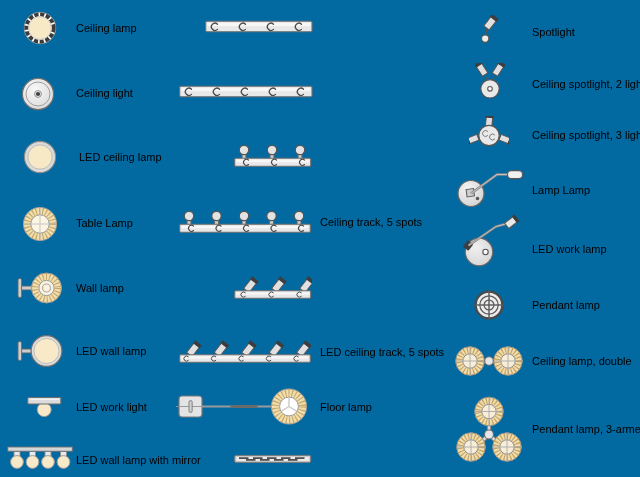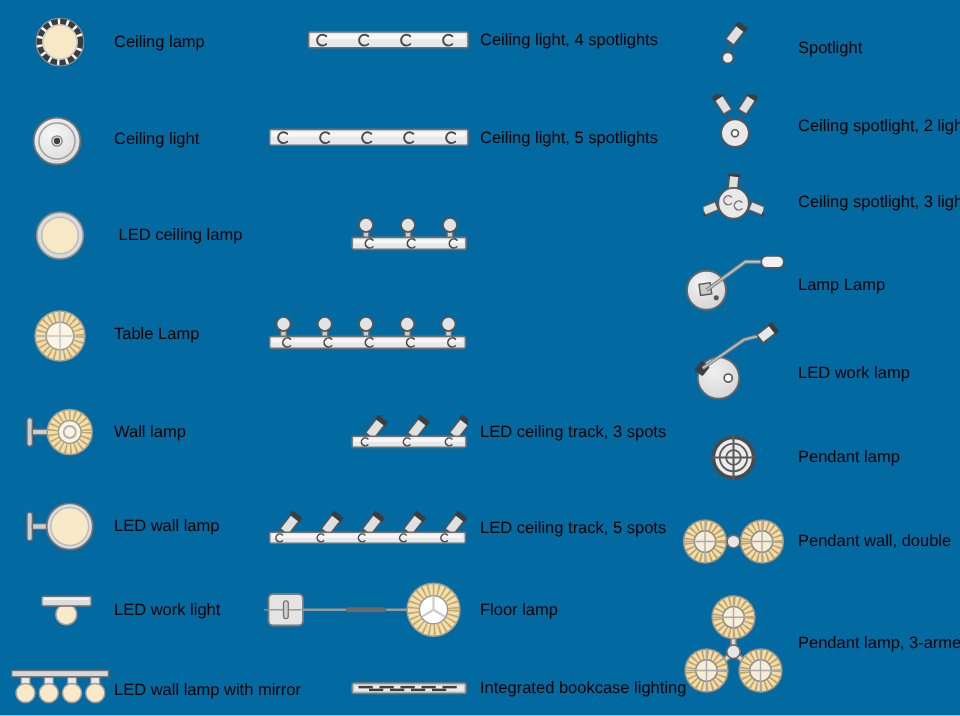--- a/index.html
+++ b/index.html
@@ -135,38 +135,36 @@
         <rect x="0.7" y="1.2" width="106.3" height="10.6" rx="1.2" fill="#e8e8e8" stroke="#6f6f6f" stroke-width="1.1"></rect>
         <rect x="2.4" y="2.9" width="103" height="3.2" fill="#f7f7f7"></rect>
         <g fill="none" stroke="#4a4a4a" stroke-width="1.3" stroke-linecap="round">
           <path transform="translate(10,6.8)" d="M2.5 -2.6A3.6 3.6 0 1 0 2.5 2.6"></path>
           <path transform="translate(38,6.8)" d="M2.5 -2.6A3.6 3.6 0 1 0 2.5 2.6"></path>
           <path transform="translate(66,6.8)" d="M2.5 -2.6A3.6 3.6 0 1 0 2.5 2.6"></path>
           <path transform="translate(94,6.8)" d="M2.5 -2.6A3.6 3.6 0 1 0 2.5 2.6"></path>
         </g>
       </svg>
     </span>
-    <span class="label" style="left:320px;top:27px">Ceiling light, 4 spotlights</span>
   </div>
 
   <div class="item">
     <span class="icon" style="left:179px;top:85px">
       <svg width="134" height="14" viewBox="0 0 134 14">
         <rect x="0.7" y="1.2" width="132.3" height="10.6" rx="1.2" fill="#e8e8e8" stroke="#6f6f6f" stroke-width="1.1"></rect>
         <rect x="2.4" y="2.9" width="129" height="3.2" fill="#f7f7f7"></rect>
         <g fill="none" stroke="#4a4a4a" stroke-width="1.3" stroke-linecap="round">
           <path transform="translate(10,6.8)" d="M2.5 -2.6A3.6 3.6 0 1 0 2.5 2.6"></path>
           <path transform="translate(38,6.8)" d="M2.5 -2.6A3.6 3.6 0 1 0 2.5 2.6"></path>
           <path transform="translate(66,6.8)" d="M2.5 -2.6A3.6 3.6 0 1 0 2.5 2.6"></path>
           <path transform="translate(94,6.8)" d="M2.5 -2.6A3.6 3.6 0 1 0 2.5 2.6"></path>
           <path transform="translate(122,6.8)" d="M2.5 -2.6A3.6 3.6 0 1 0 2.5 2.6"></path>
         </g>
       </svg>
     </span>
-    <span class="label" style="left:320px;top:92px">Ceiling light, 5 spotlights</span>
   </div>
 
   <div class="item">
     <span class="icon" style="left:234px;top:145px">
       <svg width="78" height="23" viewBox="0 0 78 23">
         <g>
           <g transform="translate(10,0)">
               <rect x="-1.9" y="8.6" width="3.8" height="5" fill="#cfcfcf" stroke="#6a6a6a" stroke-width="0.9"></rect>
               <circle cy="5" r="4.7" fill="#e3e3e3" stroke="#565656" stroke-width="1.2"></circle>
             </g>
@@ -219,20 +217,21 @@
         <rect x="2.2" y="14.8" width="127" height="2.4" fill="#f7f7f7"></rect>
         <g fill="none" stroke="#4a4a4a" stroke-width="1.1" stroke-linecap="round">
           <path transform="translate(12.5,17.3)" d="M2.1 -2.2A3 3 0 1 0 2.1 2.2"></path>
           <path transform="translate(40,17.3)" d="M2.1 -2.2A3 3 0 1 0 2.1 2.2"></path>
           <path transform="translate(67.5,17.3)" d="M2.1 -2.2A3 3 0 1 0 2.1 2.2"></path>
           <path transform="translate(95,17.3)" d="M2.1 -2.2A3 3 0 1 0 2.1 2.2"></path>
           <path transform="translate(122.5,17.3)" d="M2.1 -2.2A3 3 0 1 0 2.1 2.2"></path>
         </g>
       </svg>
     </span>
+    <span class="label" style="left:320px;top:222px">Ceiling track, 5 spots</span>
   </div>
 
   <div class="item">
     <span class="icon" style="left:234px;top:274px">
       <svg width="78" height="26" viewBox="0 0 78 26">
         <g>
           <g transform="translate(12,17) rotate(38)">
               <rect x="-3.4" y="-13" width="6.8" height="12.4" fill="#e0e0e0" stroke="#565656" stroke-width="1"></rect>
               <rect x="-4.1" y="-15.4" width="8.2" height="3.6" fill="#3d3d3d"></rect>
             </g>
@@ -247,21 +246,20 @@
         </g>
         <rect x="0.7" y="16.8" width="76" height="7.4" rx="1" fill="#e8e8e8" stroke="#6f6f6f" stroke-width="1.1"></rect>
         <rect x="2.2" y="18.3" width="73" height="2.2" fill="#f7f7f7"></rect>
         <g fill="none" stroke="#4a4a4a" stroke-width="1" stroke-linecap="round">
           <path transform="translate(9.5,20.6)" d="M1.8 -1.9A2.6 2.6 0 1 0 1.8 1.9"></path>
           <path transform="translate(37.5,20.6)" d="M1.8 -1.9A2.6 2.6 0 1 0 1.8 1.9"></path>
           <path transform="translate(65.5,20.6)" d="M1.8 -1.9A2.6 2.6 0 1 0 1.8 1.9"></path>
         </g>
       </svg>
     </span>
-    <span class="label" style="left:320px;top:288px">LED ceiling track, 3 spots</span>
   </div>
 
   <div class="item">
     <span class="icon" style="left:179px;top:338px">
       <svg width="132" height="26" viewBox="0 0 132 26">
         <g>
           <g transform="translate(10,17) rotate(38)">
               <rect x="-3.4" y="-13" width="6.8" height="12.4" fill="#e0e0e0" stroke="#565656" stroke-width="1"></rect>
               <rect x="-4.1" y="-15.4" width="8.2" height="3.6" fill="#3d3d3d"></rect>
             </g>
@@ -325,21 +323,20 @@
           <rect x="33" y="3.3" width="9.5" height="1.6"></rect>
             <rect x="47" y="3.3" width="9.5" height="1.6"></rect>
           <rect x="61" y="3.3" width="9.5" height="1.6"></rect>
           <rect x="12" y="5.1" width="9.5" height="1.6"></rect>
             <rect x="26" y="5.1" width="9.5" height="1.6"></rect>
           <rect x="40" y="5.1" width="9.5" height="1.6"></rect>
             <rect x="54" y="5.1" width="9.5" height="1.6"></rect>
         </g>
       </svg>
     </span>
-    <span class="label" style="left:320px;top:459px">Integrated bookcase lighting</span>
   </div>
 
   <div class="item">
     <span class="icon" style="left:477px;top:15px">
       <svg width="24" height="30" viewBox="0 0 24 30">
         <line x1="9.8" y1="14" x2="8.6" y2="20.5" stroke="#565656" stroke-width="1.2"></line>
         <g transform="translate(11,11) rotate(38)">
           <rect x="-3.4" y="-9.5" width="6.8" height="12" fill="#e0e0e0" stroke="#565656" stroke-width="1"></rect>
           <rect x="-4.1" y="-12" width="8.2" height="3.6" fill="#3d3d3d"></rect>
         </g>
@@ -464,21 +461,21 @@
         <g>
           <circle cx="54" cy="16" r="14.3" fill="#F0DCAC" stroke="#8f8f8f" stroke-width="1"></circle>
           <circle cx="54" cy="16" r="10.9" fill="none" stroke="#C2A15F" stroke-width="6.8" stroke-dasharray="1.1 2.1"></circle>
           <circle cx="54" cy="16" r="7.2" fill="#F8EED8" stroke="#8f8f8f" stroke-width="1"></circle>
           <line x1="39.7" y1="16" x2="68.3" y2="16" stroke="#a9a9a9" stroke-width="0.9"></line>
           <line x1="54" y1="1.7" x2="54" y2="30.3" stroke="#a9a9a9" stroke-width="0.9"></line>
         </g>
         <circle cx="35" cy="16" r="4.3" fill="#e6e6e6" stroke="#6a6a6a" stroke-width="1.1"></circle>
       </svg>
     </span>
-    <span class="label" style="left:532px;top:361px">Pendant wall, double</span>
+    <span class="label" style="left:532px;top:361px">Ceiling lamp, double</span>
   </div>
 
   <div class="item">
     <span class="icon" style="left:456px;top:396px">
       <svg width="66" height="68" viewBox="0 0 66 68">
         <g stroke-linecap="round">
           <line x1="33" y1="28" x2="33" y2="37" stroke="#7a7a7a" stroke-width="4.4"></line>
           <line x1="33" y1="28" x2="33" y2="37" stroke="#d9d9d9" stroke-width="2.4"></line>
           <line x1="30" y1="41.5" x2="23.5" y2="47" stroke="#7a7a7a" stroke-width="4.4"></line>
           <line x1="30" y1="41.5" x2="23.5" y2="47" stroke="#d9d9d9" stroke-width="2.4"></line>

